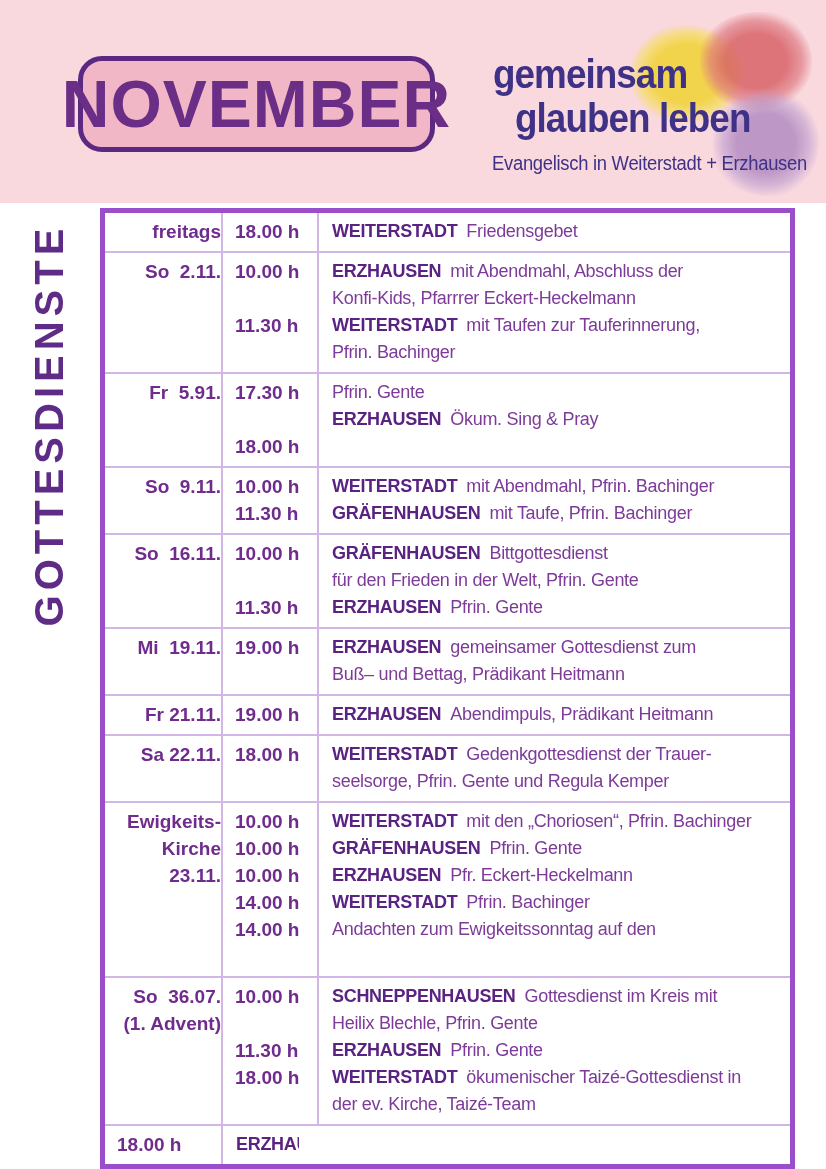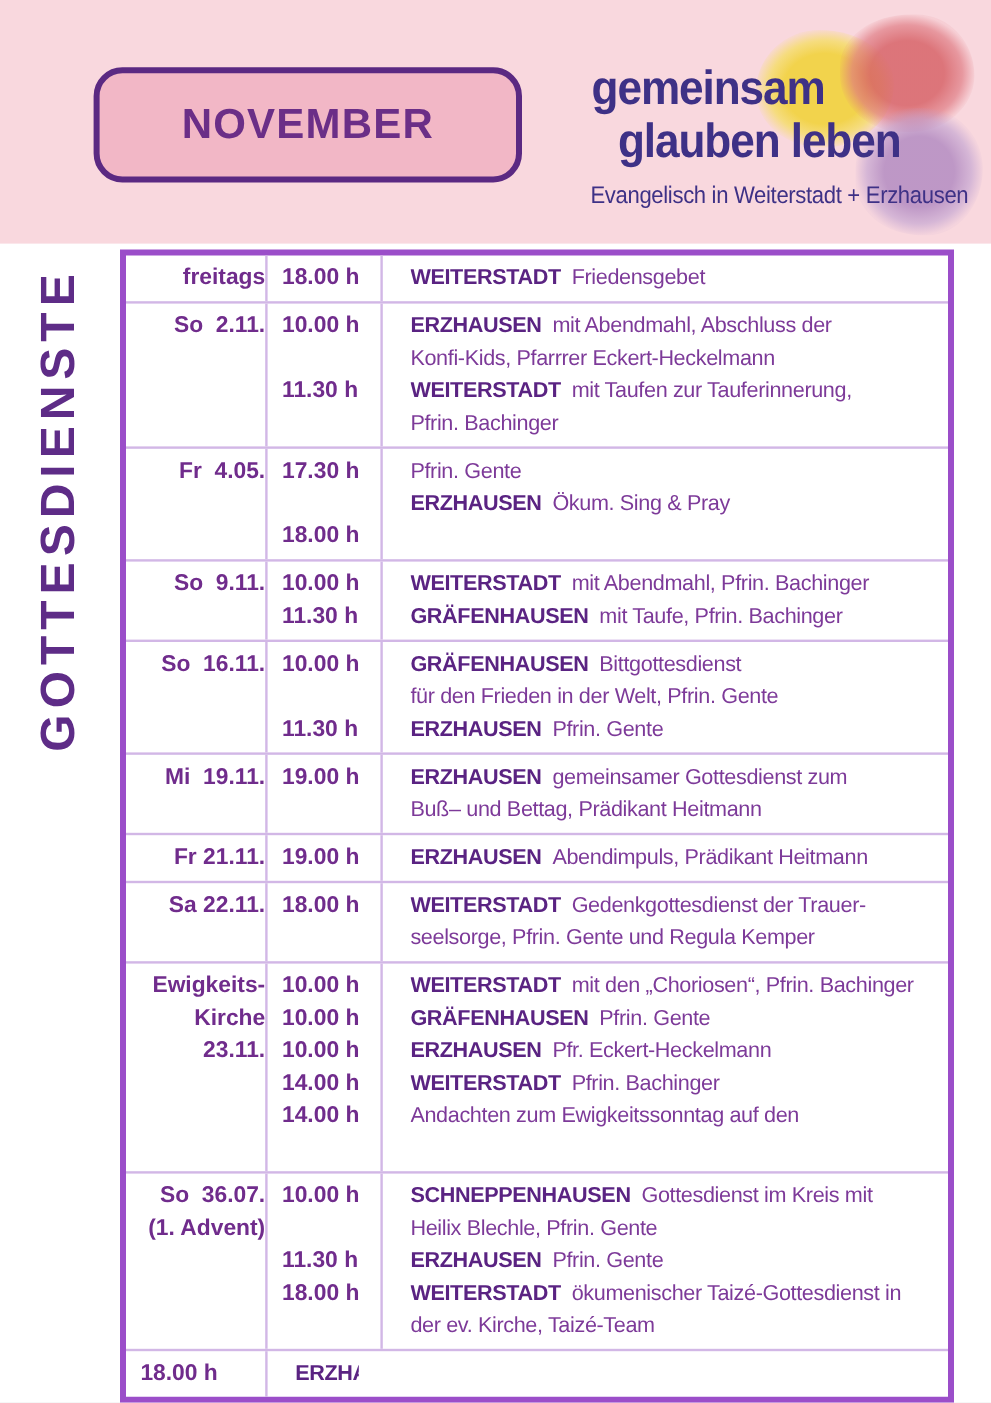--- a/index.html
+++ b/index.html
@@ -15,21 +15,21 @@
     background:var(--header-background,#f9d8de);
   }
   .month-badge {
     position:absolute; left:78px; top:56px; width:357px; height:96px;
     background:var(--badge-fill,#f2b7c6);
     border:5px solid var(--badge-border,#5b2982);
     border-radius:24px;
     display:flex; align-items:center; justify-content:center;
   }
   .month-badge span {
-    font-size:35px; font-weight:bold; letter-spacing:1px;
+    font-size:66px; font-weight:bold; letter-spacing:1px;
     color:var(--month-text,#6b2e87);
   }
   .blob { position:absolute; z-index:1; }
   .blob-yellow {
     left:630px; top:25px; width:115px; height:98px;
     background:radial-gradient(closest-side, var(--blob-yellow,#f2d34c) 60%, rgba(245,221,110,.85) 82%, rgba(245,221,110,.15) 100%);
     border-radius:46% 54% 52% 48% / 52% 46% 54% 48%;
   }
   .blob-red {
     left:700px; top:12px; width:112px; height:98px; opacity:.82;
@@ -61,21 +61,21 @@
     position:absolute; left:100px; top:208px; width:695px;
     background:#fff;
     border:5px solid var(--table-border,#9b4ec9);
     border-bottom-width:7px;
   }
   .row { display:grid; grid-template-columns:118px 96px 1fr; }
   .row + .row { border-top:2px solid var(--table-gridline,#d2b7e6); }
   .cell { padding:5px 0 6px; }
   .date-cell { text-align:right; border-right:2px solid var(--table-gridline,#d2b7e6); }
   .time-cell { padding-left:12px; border-right:2px solid var(--table-gridline,#d2b7e6); }
-  .desc-cell { padding-left:13px; padding-right:20px;margin-left:10px; }
+  .desc-cell { padding-left:13px; padding-right:20px; }
   .date-line, .time-line, .desc-line { height:27px; line-height:27px; white-space:pre; }
   .date-line { font-size:19px; font-weight:bold; color:var(--date-time-text,#702c8c); }
   .time-line { font-size:19px; font-weight:bold; color:var(--date-time-text,#702c8c); }
   .desc-line { font-size:18px; letter-spacing:-.3px; overflow:hidden; }
   .loc { font-weight:bold; color:var(--location-text,#5a2382); margin-right:9px; }
   .txt { color:var(--description-text,#7d3a99); }
 </style>
 </head>
 <body>
 
@@ -123,21 +123,21 @@
       <div class="cell desc-cell">
           <div class="desc-line"><span class="loc">ERZHAUSEN</span><span class="txt">mit Abendmahl, Abschluss der</span></div>
           <div class="desc-line"><span class="txt">Konfi-Kids, Pfarrrer Eckert-Heckelmann</span></div>
           <div class="desc-line"><span class="loc">WEITERSTADT</span><span class="txt">mit Taufen zur Tauferinnerung,</span></div>
           <div class="desc-line"><span class="txt">Pfrin. Bachinger</span></div>
         </div>
     </div>
 
     <div class="row">
       <div class="cell date-cell">
-          <div class="date-line">Fr  4.05.</div>
+          <div class="date-line">Fr  5.91.</div>
         </div>
       <div class="cell time-cell">
           <div class="time-line">17.30 h</div>
           <div class="time-line">&nbsp;</div>
           <div class="time-line">18.00 h</div>
         </div>
       <div class="cell desc-cell">
           <div class="desc-line"><span class="txt">Pfrin. Gente</span></div>
           <div class="desc-line"><span class="loc">ERZHAUSEN</span><span class="txt">Ökum. Sing &amp; Pray</span></div>
         </div>

